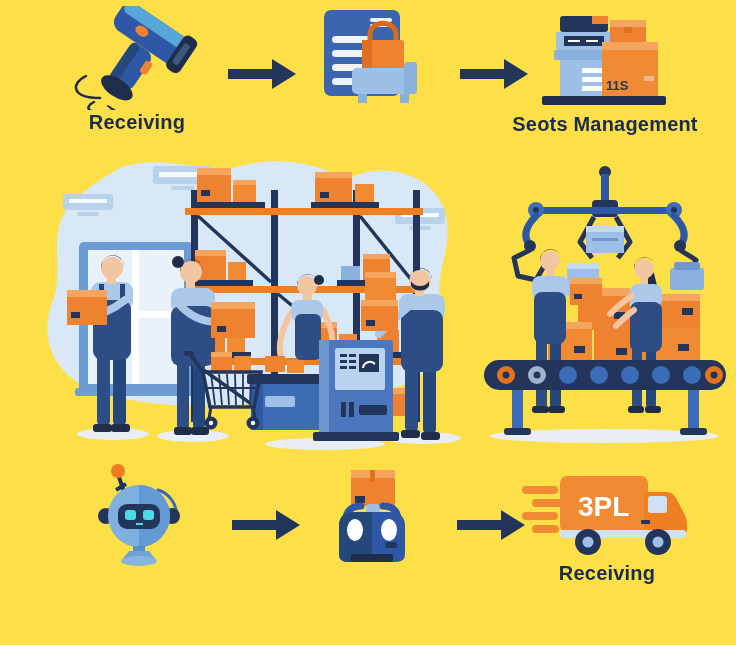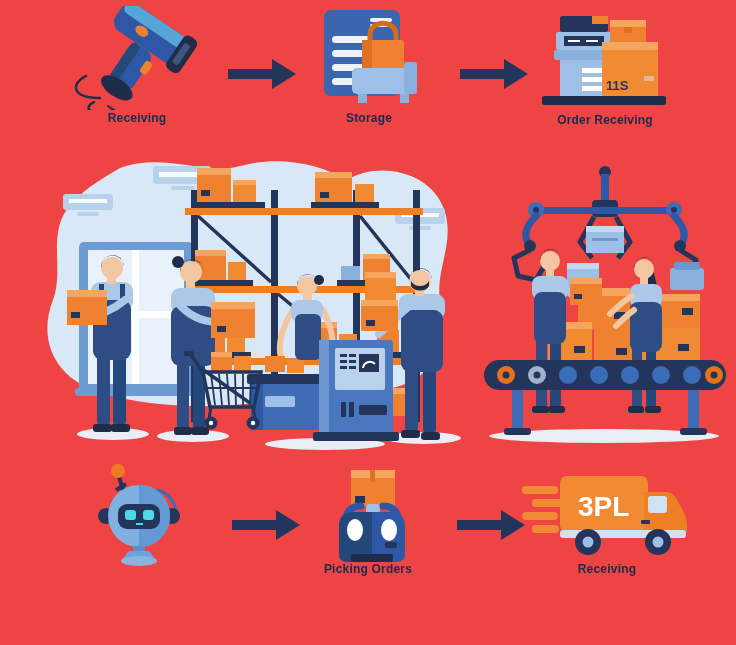--- a/index.html
+++ b/index.html
@@ -1,19 +1,19 @@
 <!DOCTYPE html>
 <html><head>
 <meta charset="utf-8">
 <style>
   html,body{margin:0;padding:0;background:#ffffff;}
-  .stage{position:relative;width:736px;height:645px;background:#ef4444;overflow:hidden;
+  .stage{position:relative;width:736px;height:645px;background:#fde047;overflow:hidden;
          font-family:"Liberation Sans", sans-serif;}
   .abs{position:absolute;}
-  .step-label{position:absolute;font-weight:bold;font-size:12px;color:#1b2b4d;
+  .step-label{position:absolute;font-weight:bold;font-size:20px;color:#1b2b4d;
               text-align:center;letter-spacing:.2px;}
   svg{display:block;}
 </style>
 </head>
 <body>
 
 <div class="stage">
 
   <svg class="abs" style="left:62px;top:6px" width="150" height="104" viewBox="0 0 150 104">
     <g transform="rotate(34 75 52)">
@@ -88,22 +88,21 @@
       <rect x="74" y="8" width="36" height="7" fill="#f6a55f"></rect>
       <rect x="88" y="15" width="8" height="6" fill="#e06f1f"></rect>
       <rect x="66" y="30" width="56" height="54" fill="#f08a33"></rect>
       <rect x="66" y="30" width="56" height="8" fill="#f6a55f"></rect>
       <rect x="108" y="64" width="10" height="5" fill="#e8b98e"></rect>
       <text x="70" y="78" font-family="Liberation Sans, sans-serif" font-size="13" font-weight="bold" fill="#24355c">11S</text>
     </g>
   </svg>
 
   <div class="step-label" style="left:57px;top:111px;width:160px">Receiving</div>
-  <div class="step-label" style="left:289px;top:111px;width:160px">Storage</div>
-  <div class="step-label" style="left:500px;top:113px;width:210px">Order Receiving</div>
+  <div class="step-label" style="left:500px;top:113px;width:210px">Seots Management</div>
 
   <svg class="abs" style="left:25px;top:150px" width="450" height="300" viewBox="0 0 450 300">
 
     <path d="M95,18 C140,2 180,26 215,16 C255,5 295,14 322,30 C355,10 408,22 420,62
              C430,96 408,122 416,158 C425,200 402,238 352,240 C330,260 285,256 240,252
              C180,260 120,256 82,244 C30,232 12,190 28,150 C40,118 20,80 48,52
              C62,37 78,28 95,18 Z" fill="#d9e8f6"></path>
 
     <g>
       <rect x="38" y="44" width="50" height="16" rx="3" fill="#b9d2ec"></rect>
@@ -484,16 +483,15 @@
       <text x="58" y="48" font-family="Liberation Sans, sans-serif" font-size="28" font-weight="bold" fill="#ffffff">3PL</text>
     </g>
     <g>
       <circle cx="68" cy="74" r="13" fill="#24355c"></circle>
         <circle cx="68" cy="74" r="5.5" fill="#9fc0e6"></circle>
       <circle cx="138" cy="74" r="13" fill="#24355c"></circle>
         <circle cx="138" cy="74" r="5.5" fill="#9fc0e6"></circle>
     </g>
   </svg>
 
-  <div class="step-label" style="left:268px;top:562px;width:200px">Picking Orders</div>
   <div class="step-label" style="left:507px;top:562px;width:200px">Receiving</div>
 
 </div>
 
 </body></html>

